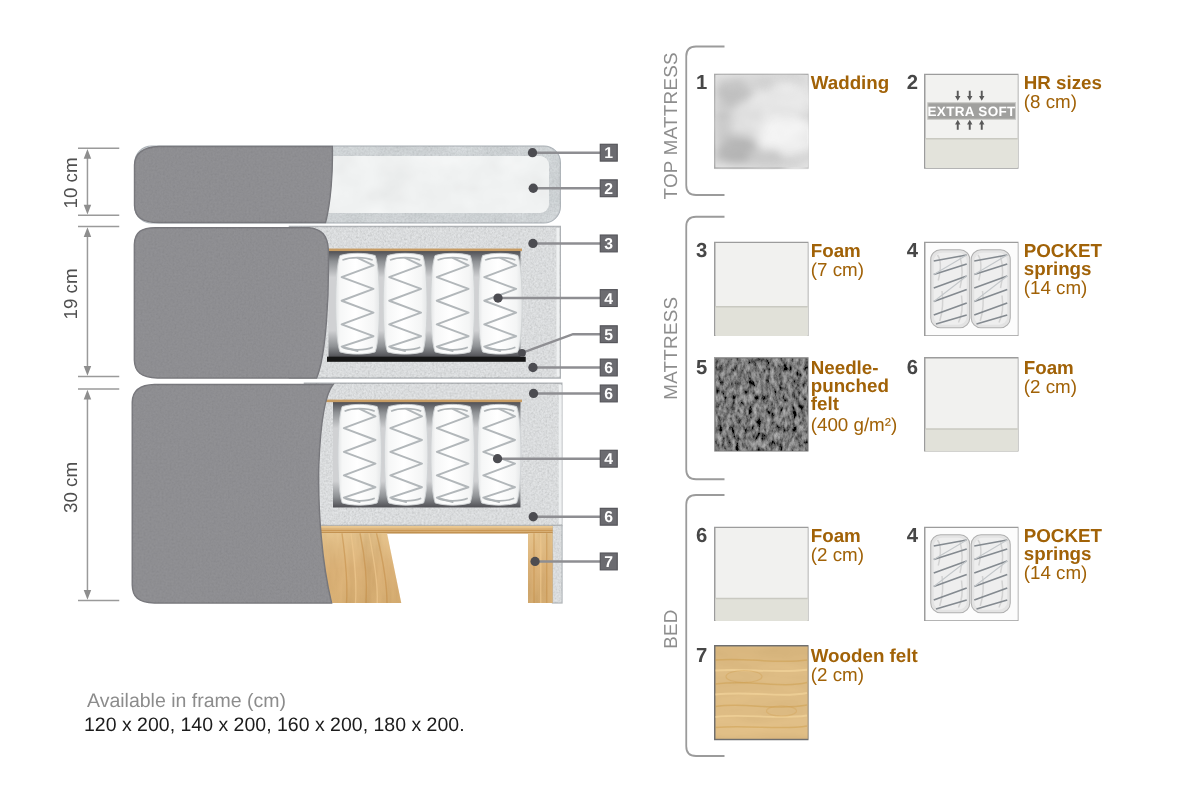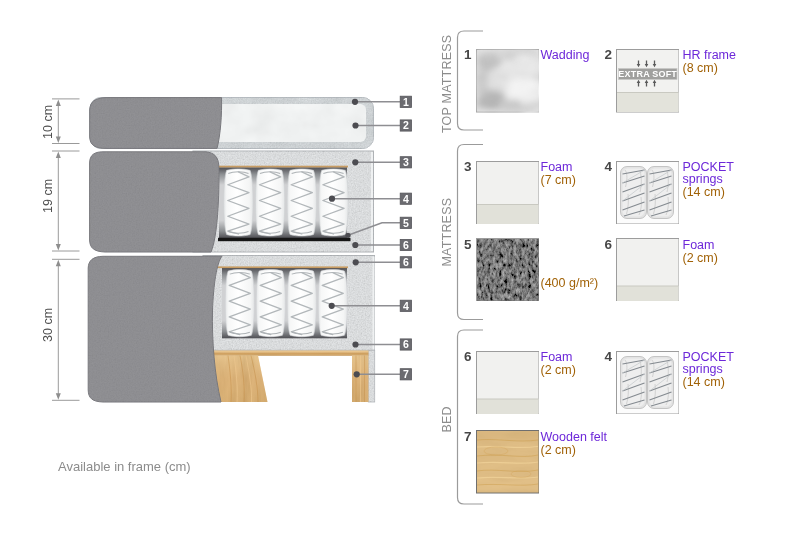--- a/index.html
+++ b/index.html
@@ -1,19 +1,19 @@
 <!DOCTYPE html>
 <html><head>
 <meta charset="utf-8">
 <style>
 html,body{margin:0;padding:0}
 .page{position:relative;width:800px;height:533px;background:#ffffff;font-family:"Liberation Sans",sans-serif;overflow:hidden}
 .abs{position:absolute}
 .num{position:absolute;font-weight:bold;font-size:13.5px;color:#474747;text-align:right}
-.ttl{font-weight:normal;font-size:12.5px;line-height:12.4px;color:#6d28d9}
+.ttl{font-weight:bold;font-size:12.5px;line-height:12.4px;color:#a16207}
 .sub{font-weight:normal;font-size:12.5px;line-height:12.4px;color:#a16207}
 </style>
 </head>
 <body>
 <div class="page">
 <svg class="abs" style="left:0;top:0" width="800" height="533" viewBox="0 0 800 533">
 <defs>
 <filter id="fSpeck" x="-2%" y="-2%" width="104%" height="104%">
   <feTurbulence type="fractalNoise" baseFrequency="0.75" numOctaves="2" seed="7" stitchTiles="stitch"></feTurbulence>
   <feColorMatrix type="saturate" values="0"></feColorMatrix>
@@ -333,21 +333,21 @@
     <line x1="1" y1="43.5" x2="62.5" y2="43.5" stroke="#c9c9c1" stroke-width="1"></line>
     <g fill="#5a5a5a">
       <path d="M22.5,11.5 v4 M30.5,11.5 v4 M38.5,11.5 v4" stroke="#5a5a5a" stroke-width="1.3"></path>
       <path d="M20.7,15 L24.3,15 L22.5,18.2 Z M28.7,15 L32.3,15 L30.5,18.2 Z M36.7,15 L40.3,15 L38.5,18.2 Z"></path>
       <path d="M22.5,37.5 v-4 M30.5,37.5 v-4 M38.5,37.5 v-4" stroke="#5a5a5a" stroke-width="1.3"></path>
       <path d="M20.7,34 L24.3,34 L22.5,30.8 Z M28.7,34 L32.3,34 L30.5,30.8 Z M36.7,34 L40.3,34 L38.5,30.8 Z"></path>
     </g>
     <rect x="2.5" y="19.5" width="58.5" height="11" fill="#a0a09e" stroke="#c8c8c6" stroke-width="0.7"></rect>
     <text x="31.7" y="28" font-size="9" font-weight="bold" fill="#ffffff" text-anchor="middle" letter-spacing="0.2" font-family="Liberation Sans">EXTRA SOFT</text>
   </svg>
-  <div class="abs ttl" style="left:87px;top:2.5px">HR frame</div>
+  <div class="abs ttl" style="left:87px;top:2.5px">HR sizes</div>
   <div class="abs sub" style="left:87px;top:15.5px">(8 cm)</div>
 </div>
 
 <div class="abs" style="left:455px;top:158px;width:200px;height:70px">
   <span class="num" style="left:0;top:1px;width:16.5px">3</span>
   <svg class="abs" style="left:20.5px;top:2.5px" width="63.5" height="63.5" viewBox="0 0 63.5 63.5">
     <rect x="0.5" y="0.5" width="62.5" height="62.5" fill="#f1f1ef" stroke="#9c9c9c" stroke-width="1"></rect>
     <rect x="1" y="43.5" width="61.5" height="19.5" fill="#e1e1d9"></rect>
     <line x1="1" y1="43.5" x2="62.5" y2="43.5" stroke="#c9c9c1" stroke-width="1"></line>
   </svg>
@@ -371,20 +371,21 @@
   <div class="abs ttl" style="left:87px;top:2.5px">POCKET<br>springs</div>
   <div class="abs sub" style="left:87px;top:28px">(14 cm)</div>
 </div>
 
 <div class="abs" style="left:455px;top:236px;width:200px;height:70px">
   <span class="num" style="left:0;top:1px;width:16.5px">5</span>
   <svg class="abs" style="left:20.5px;top:1.5px" width="63.5" height="63.5" viewBox="0 0 63.5 63.5">
     <rect x="0.5" y="0.5" width="62.5" height="62.5" fill="#585858" stroke="#9c9c9c" stroke-width="1"></rect>
     <rect x="1" y="1" width="61.5" height="61.5" filter="url(#fFeltBig)"></rect>
   </svg>
+  <div class="abs ttl" style="left:85.5px;top:2.5px">Needle-<br>punched<br>felt</div>
   <div class="abs sub" style="left:85.5px;top:41px">(400 g/m²)</div>
 </div>
 
 <div class="abs" style="left:595.5px;top:236px;width:205px;height:70px">
   <span class="num" style="left:0;top:1px;width:16.5px">6</span>
   <svg class="abs" style="left:20px;top:1.5px" width="63.5" height="63.5" viewBox="0 0 63.5 63.5">
     <rect x="0.5" y="0.5" width="62.5" height="62.5" fill="#f1f1ef" stroke="#9c9c9c" stroke-width="1"></rect>
     <rect x="1" y="48" width="61.5" height="15" fill="#e1e1d9"></rect>
     <line x1="1" y1="48" x2="62.5" y2="48" stroke="#c9c9c1" stroke-width="1"></line>
   </svg>
@@ -424,20 +425,21 @@
     <ellipse cx="20" cy="21" rx="12" ry="4" fill="none" stroke="#cf9c48" stroke-width="0.8" opacity="0.35"></ellipse>
     <ellipse cx="45" cy="44" rx="10" ry="3.4" fill="none" stroke="#cf9c48" stroke-width="0.8" opacity="0.3"></ellipse>
   </svg>
   <div class="abs ttl" style="left:85.5px;top:2.5px">Wooden felt</div>
   <div class="abs sub" style="left:85.5px;top:15.5px">(2 cm)</div>
 </div>
 
 
 <div class="abs" style="left:58px;top:459px;font-size:13px;color:#8c8c8c">Available in frame (cm)</div>
 
+<div class="abs" style="left:56px;top:475px;font-size:13px;color:#1c1c1c">120 x 200, 140 x 200, 160 x 200, 180 x 200.</div>
 
 <svg width="0" height="0">
 <defs>
 <filter id="fBlur3" x="-6%" y="-6%" width="112%" height="112%">
   <feGaussianBlur stdDeviation="3"></feGaussianBlur>
 </filter>
 <filter id="fWadBig" x="0" y="0" width="100%" height="100%">
   <feTurbulence type="fractalNoise" baseFrequency="0.022 0.026" numOctaves="4" seed="14" stitchTiles="stitch"></feTurbulence>
   <feColorMatrix type="saturate" values="0"></feColorMatrix>
   <feGaussianBlur stdDeviation="1.9"></feGaussianBlur>

